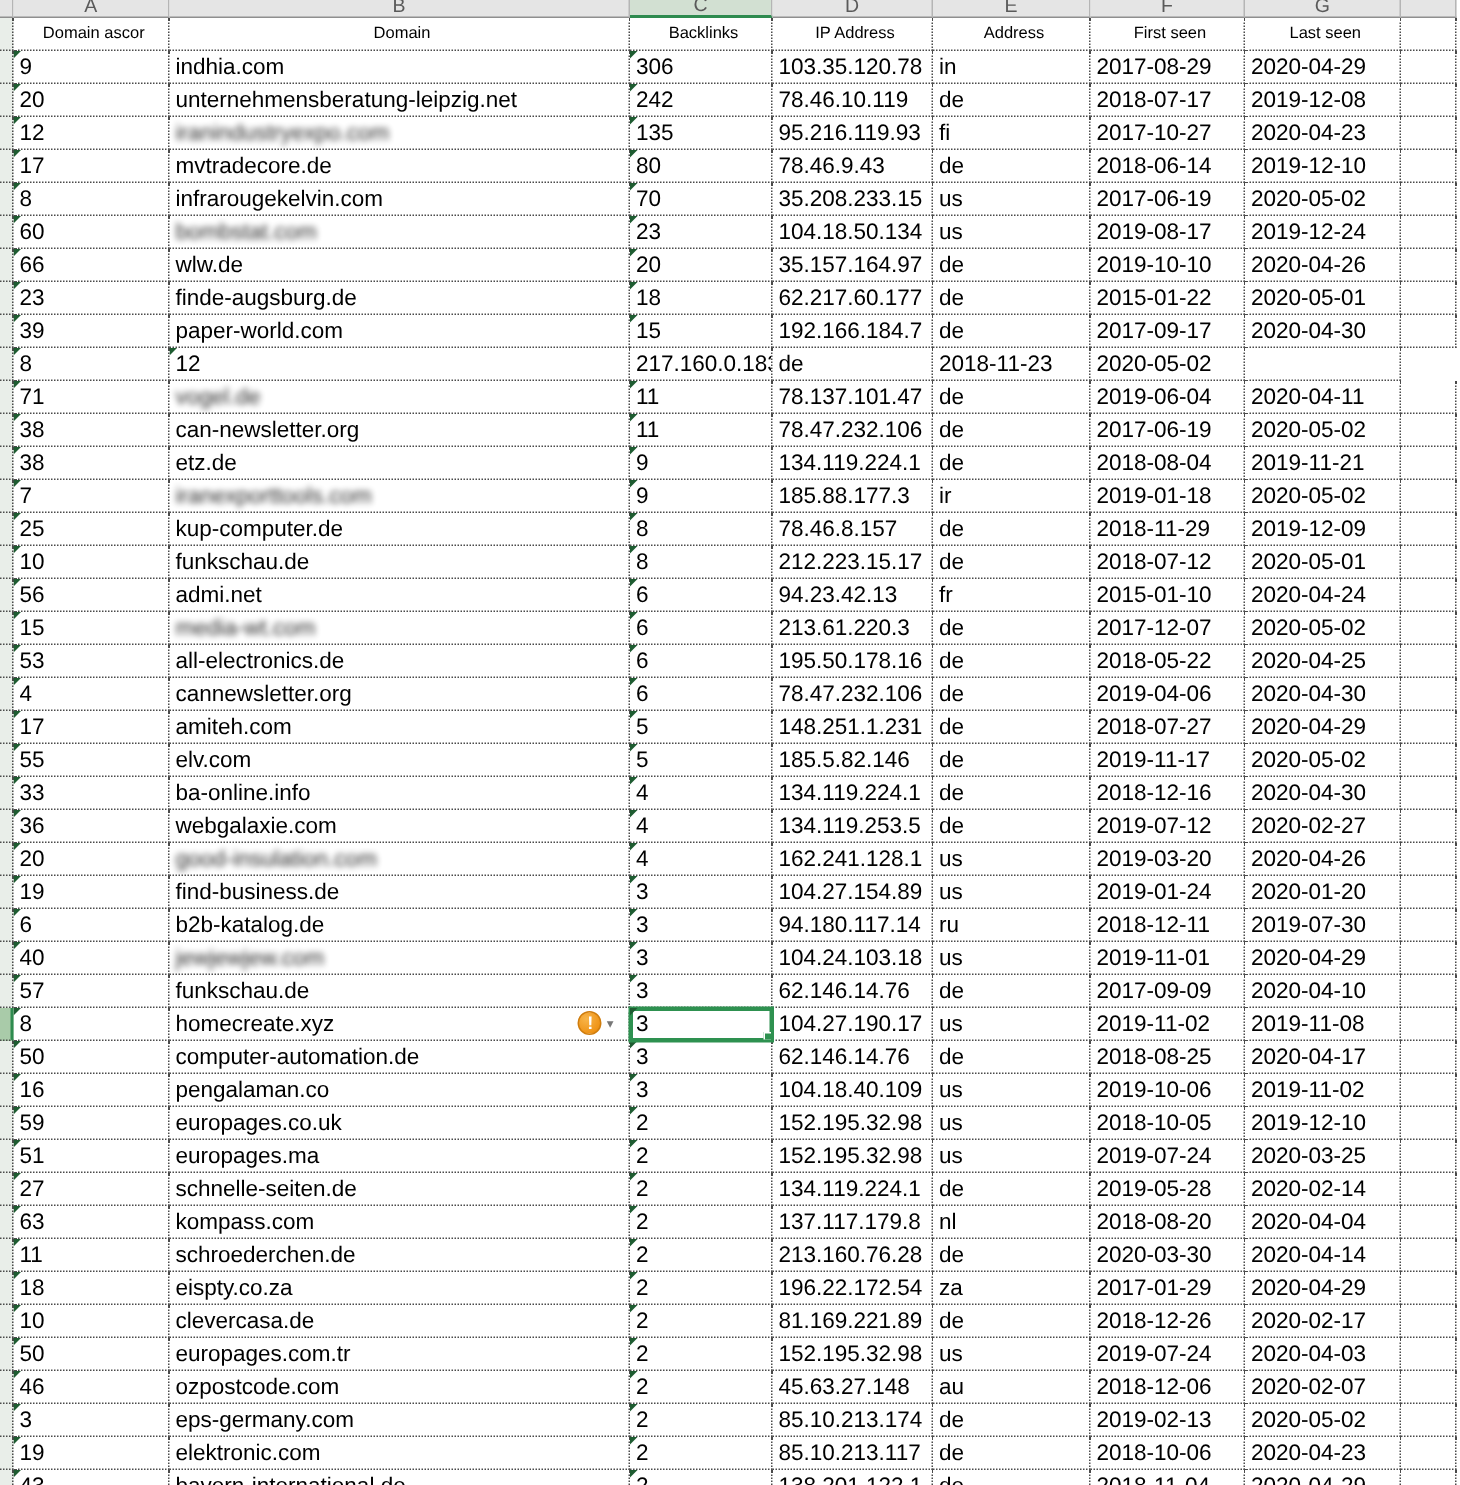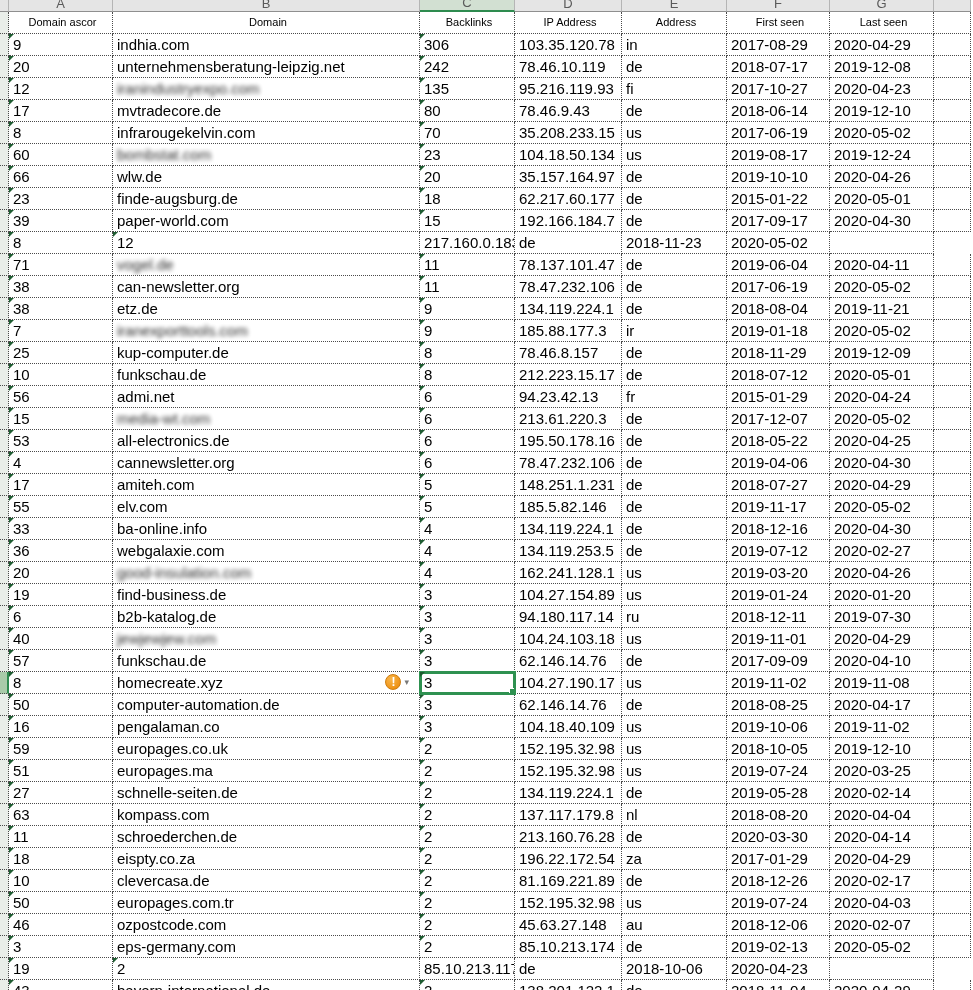--- a/index.html
+++ b/index.html
@@ -249,21 +249,21 @@
         <div class="cell c-last"><span>2020-05-01</span></div>
         <div class="cell c-extra"></div>
       </div>
       <div class="grid-row">
         <div class="rowhead"></div>
         <div class="cell c-a"><span class="tri"></span><span>56</span></div>
         <div class="cell c-domain"><span>admi.net</span></div>
         <div class="cell c-back"><span class="tri"></span><span>6</span></div>
         <div class="cell c-ip"><span>94.23.42.13</span></div>
         <div class="cell c-cc"><span>fr</span></div>
-        <div class="cell c-first"><span>2015-01-29</span></div>
+        <div class="cell c-first"><span>2015-01-10</span></div>
         <div class="cell c-last"><span>2020-04-24</span></div>
         <div class="cell c-extra"></div>
       </div>
       <div class="grid-row">
         <div class="rowhead"></div>
         <div class="cell c-a"><span class="tri"></span><span>15</span></div>
         <div class="cell c-domain"><span class="blurred">media-wt.com</span></div>
         <div class="cell c-back"><span class="tri"></span><span>6</span></div>
         <div class="cell c-ip"><span>213.61.220.3</span></div>
         <div class="cell c-cc"><span>de</span></div>
@@ -534,20 +534,21 @@
         <div class="cell c-back"><span class="tri"></span><span>2</span></div>
         <div class="cell c-ip"><span>85.10.213.174</span></div>
         <div class="cell c-cc"><span>de</span></div>
         <div class="cell c-first"><span>2019-02-13</span></div>
         <div class="cell c-last"><span>2020-05-02</span></div>
         <div class="cell c-extra"></div>
       </div>
       <div class="grid-row">
         <div class="rowhead"></div>
         <div class="cell c-a"><span class="tri"></span><span>19</span></div>
+        <div class="cell c-domain"><span>elektronic.com</span></div>
         <div class="cell c-back"><span class="tri"></span><span>2</span></div>
         <div class="cell c-ip"><span>85.10.213.117</span></div>
         <div class="cell c-cc"><span>de</span></div>
         <div class="cell c-first"><span>2018-10-06</span></div>
         <div class="cell c-last"><span>2020-04-23</span></div>
         <div class="cell c-extra"></div>
       </div>
       <div class="grid-row">
         <div class="rowhead"></div>
         <div class="cell c-a"><span class="tri"></span><span>43</span></div>

